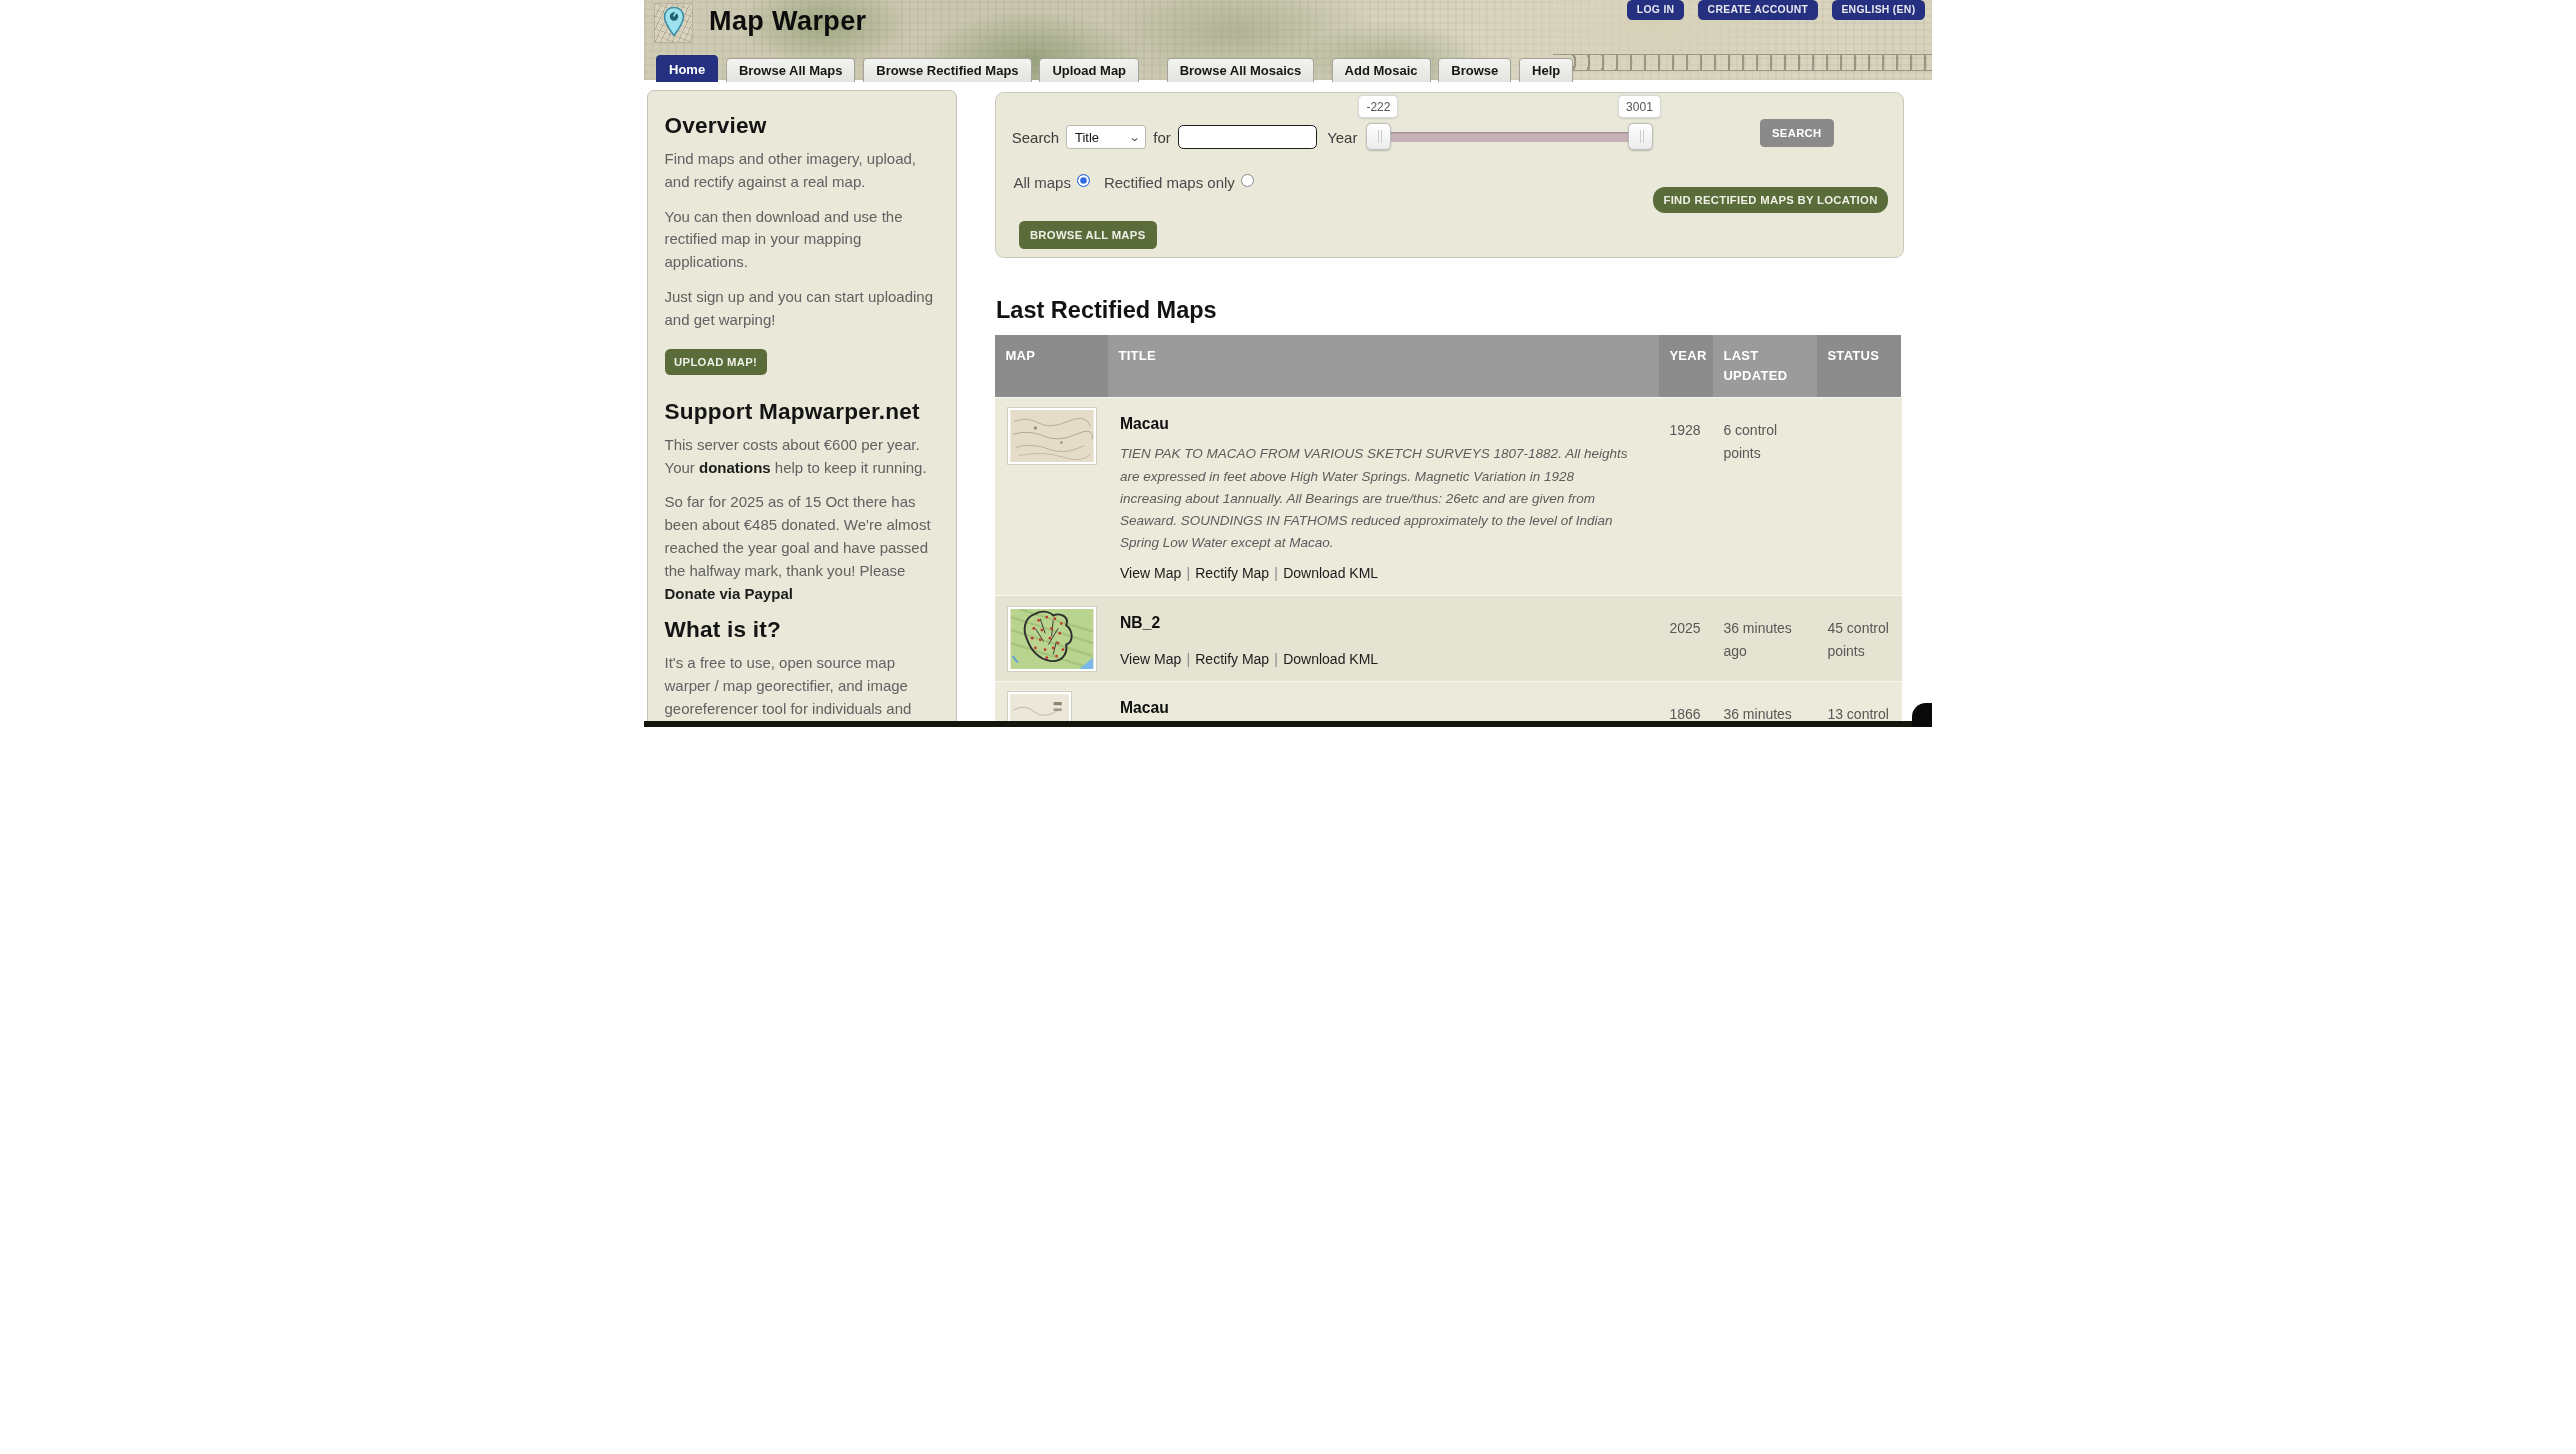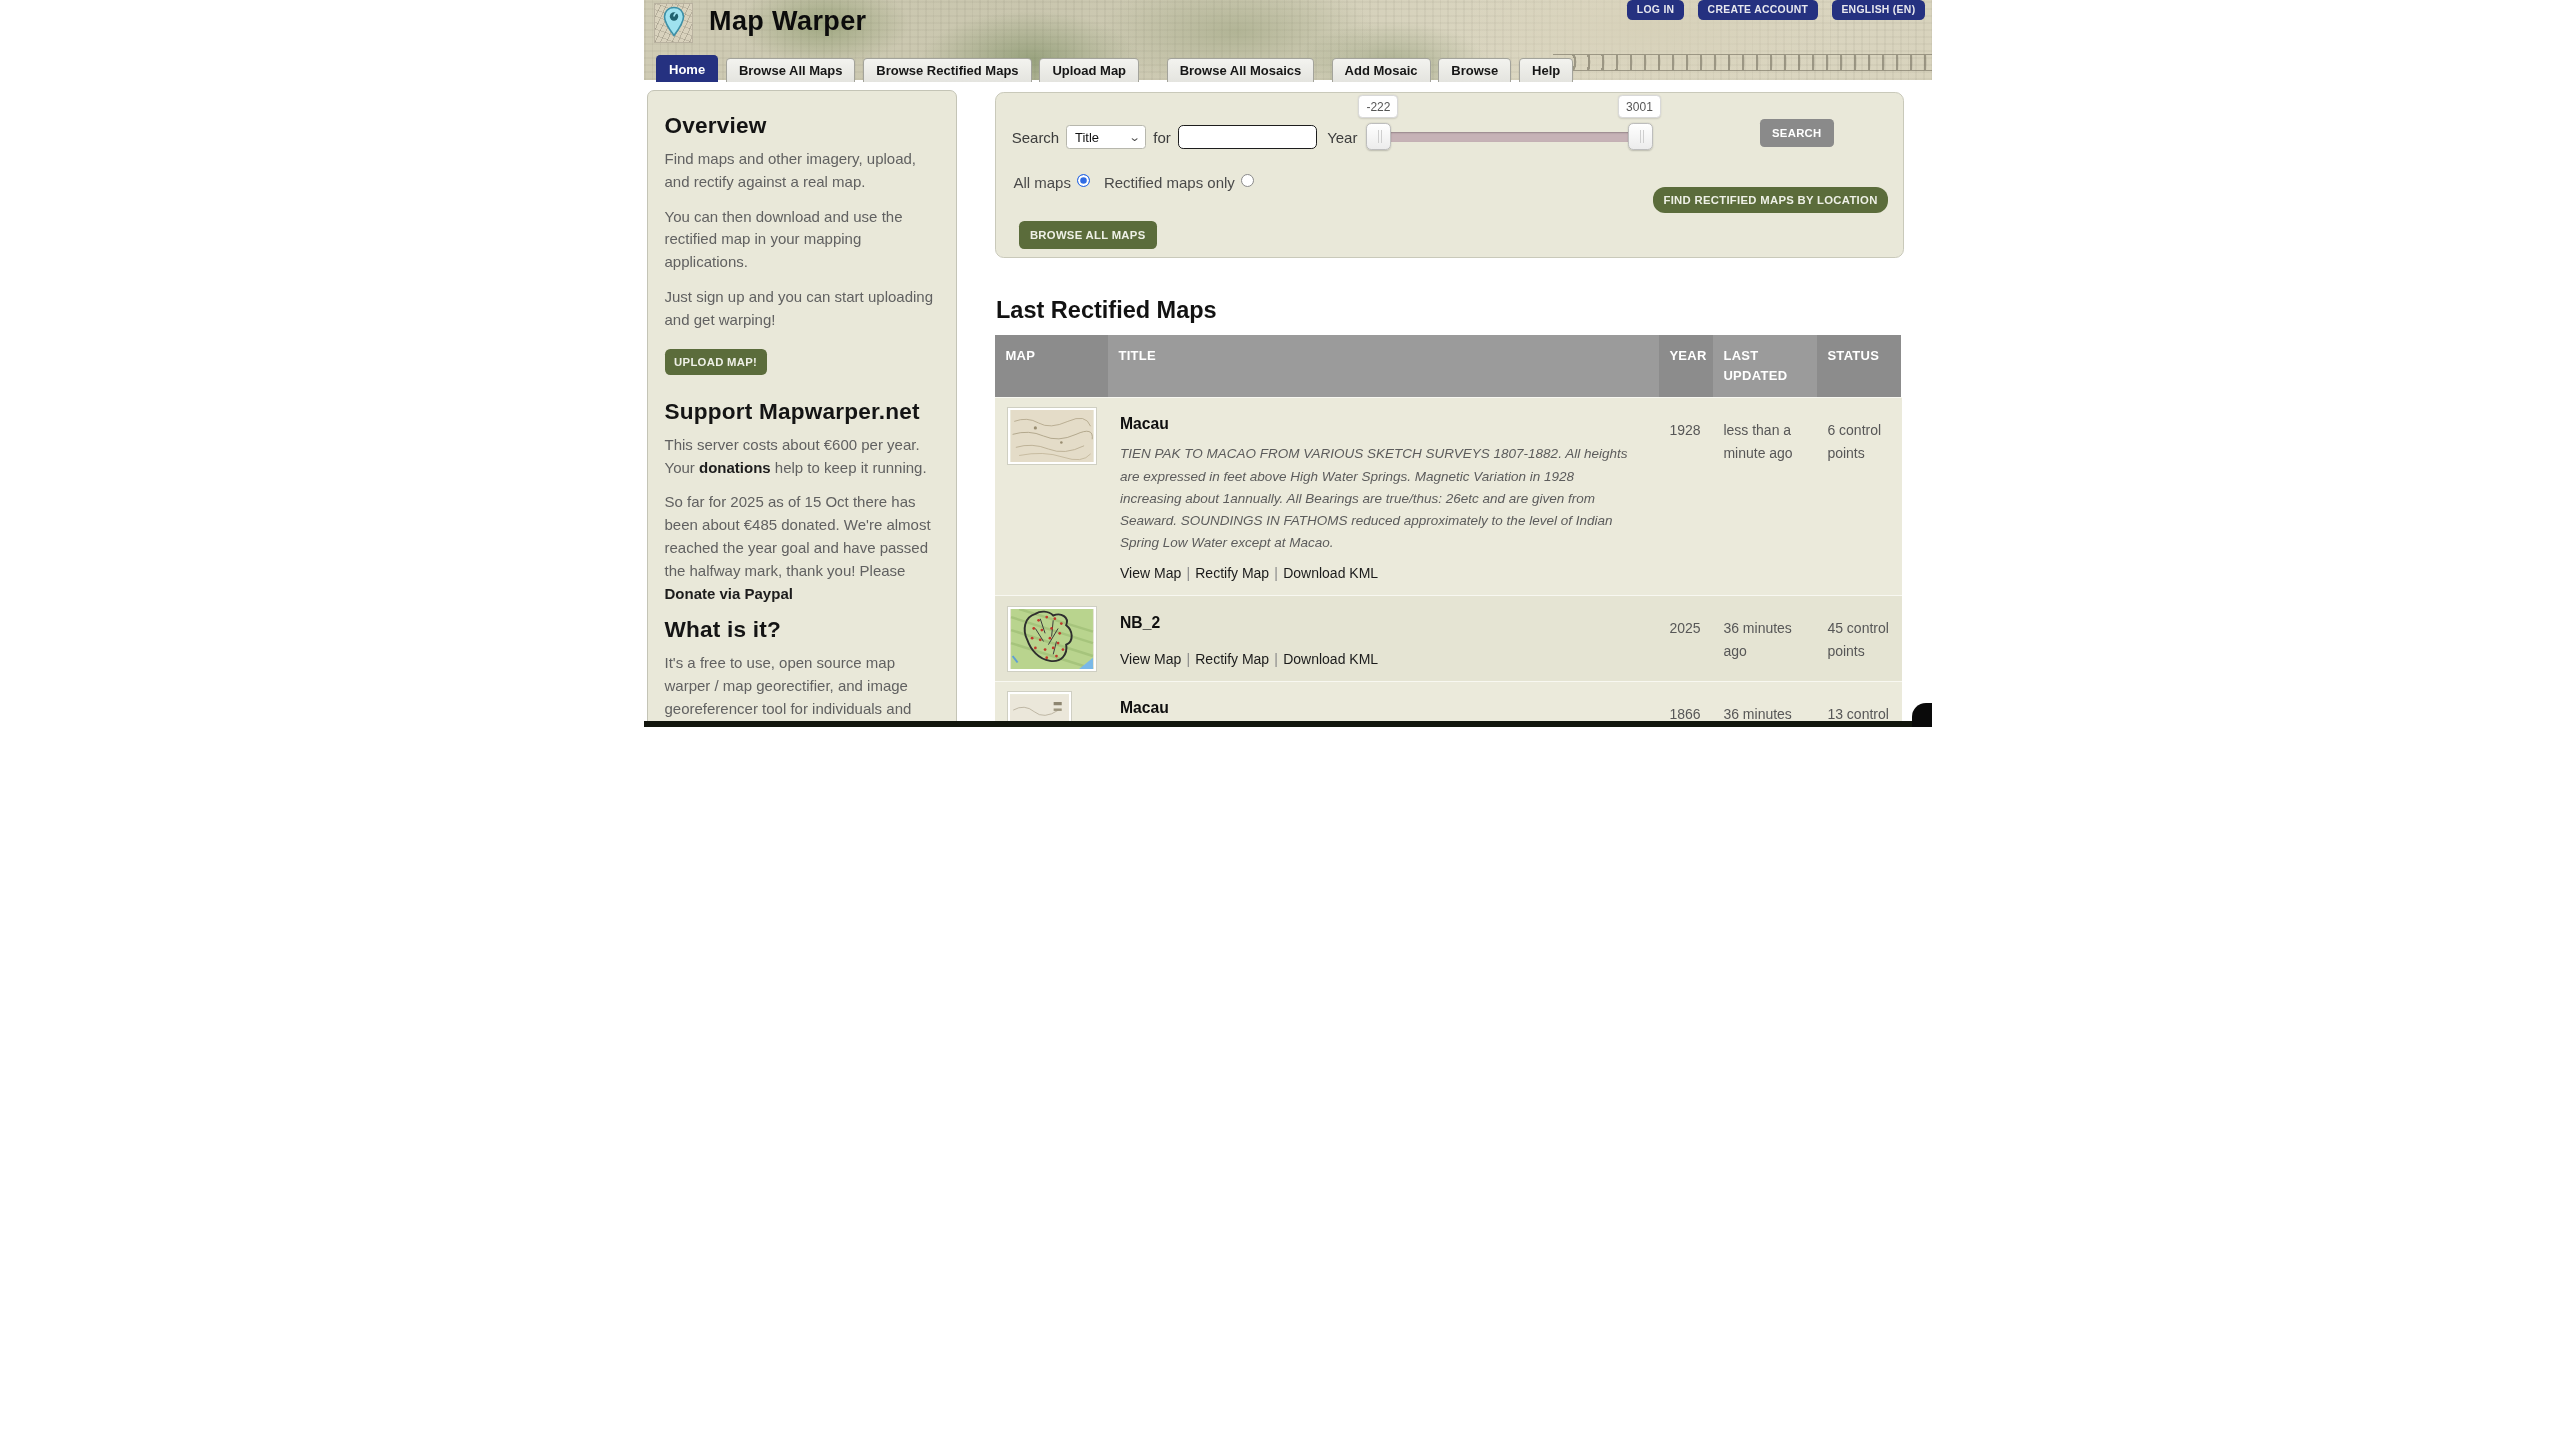--- a/index.html
+++ b/index.html
@@ -267,21 +267,20 @@
         </svg>
       </div>
       <div class="cell-title">
         <div class="row-title">Macau</div>
         <div class="row-desc">TIEN PAK TO MACAO FROM VARIOUS SKETCH SURVEYS 1807-1882. All heights are expressed in feet above High Water Springs. Magnetic Variation in 1928 increasing about 1annually. All Bearings are true/thus: 26etc and are given from Seaward. SOUNDINGS IN FATHOMS reduced approximately to the level of Indian Spring Low Water except at Macao.</div>
         <div class="row-links">
           <a>View Map</a><span class="sep">|</span><a>Rectify Map</a><span class="sep">|</span><a>Download KML</a>
         </div>
       </div>
       <div class="cell-meta">1928</div>
-      <div class="cell-meta">less than a minute ago</div>
       <div class="cell-meta">6 control points</div>
     </div>
 
     <div class="t-row t-body-row alt-b">
       <div class="cell-map">
         <svg class="thumb" width="88" height="64" viewBox="0 0 101 74">
           <rect width="101" height="74" fill="#b9d48e"></rect>
           <path d="M0 10 L101 42 M0 26 L101 58 M0 42 L101 74 M10 0 L101 28" stroke="#a6c47c" stroke-width="3" fill="none"></path>
           <path d="M30 6 C16 10 14 26 20 38 C24 50 34 62 48 64 C62 66 70 56 68 44 C78 40 76 26 68 20 C72 10 62 4 52 8 C46 2 36 2 30 6 Z" fill="none" stroke="#2e2e2e" stroke-width="2.4"></path>
           <path d="M36 12 L42 30 M52 14 L50 34 M58 24 L46 44 M30 24 L40 40 M56 40 L52 56" stroke="#3a3a3a" stroke-width="1.2" fill="none"></path>

